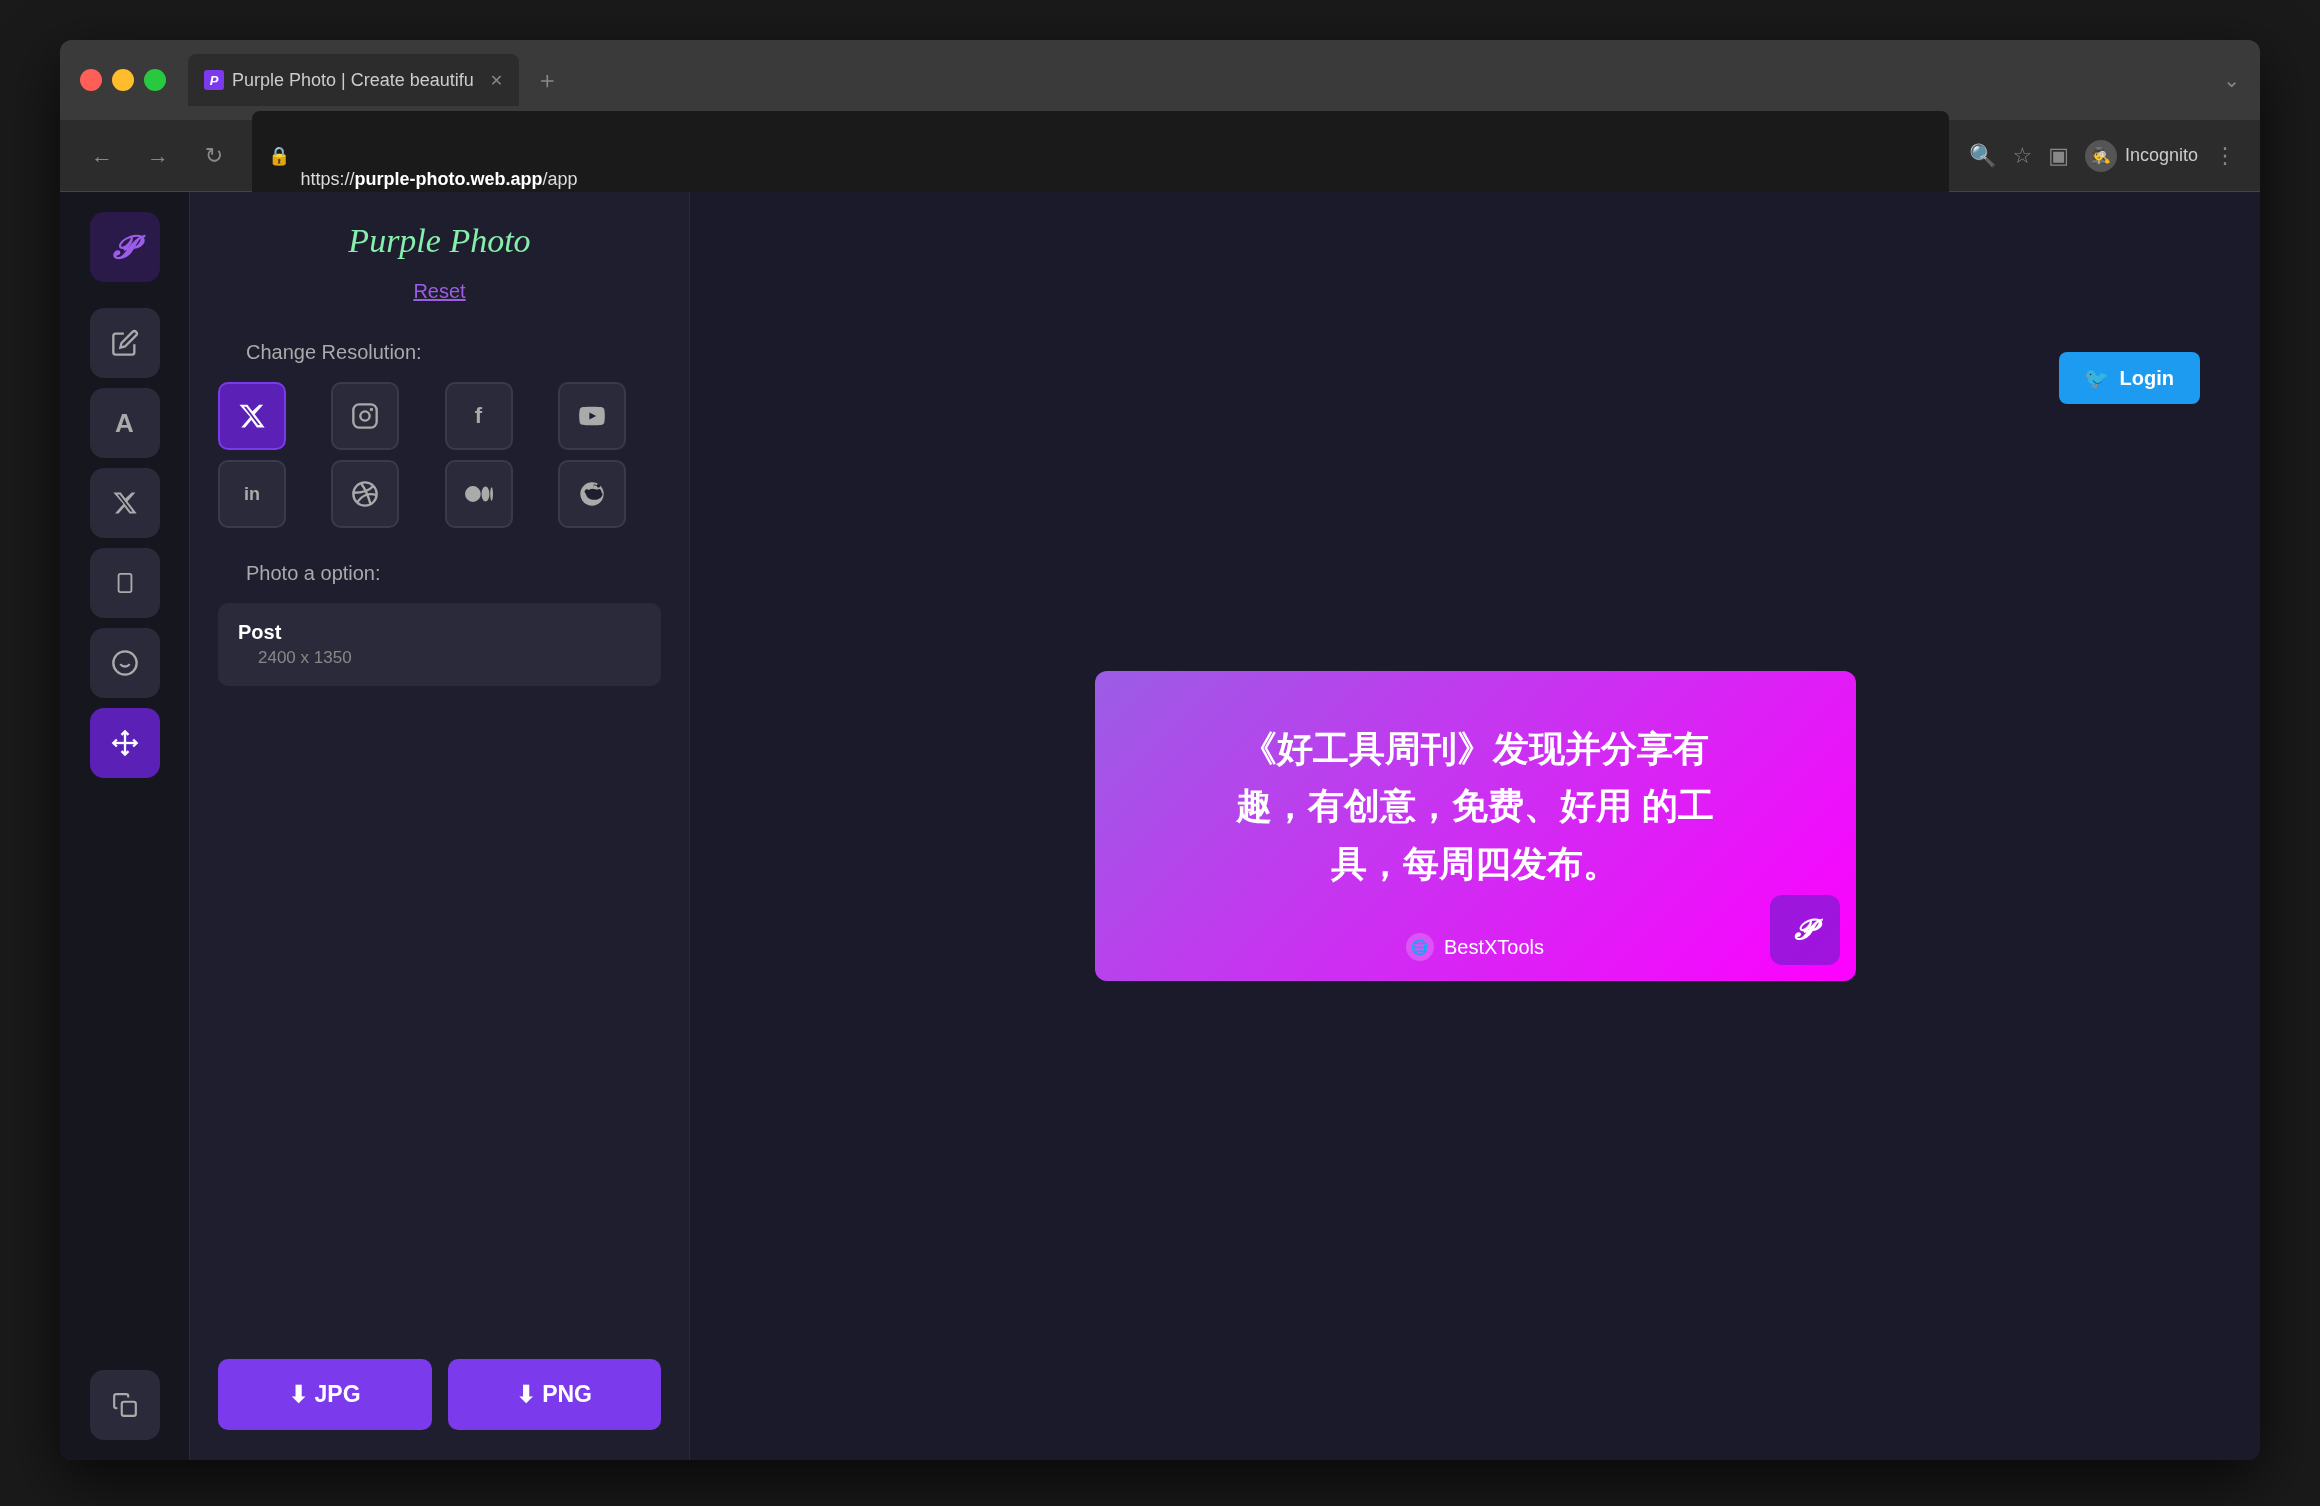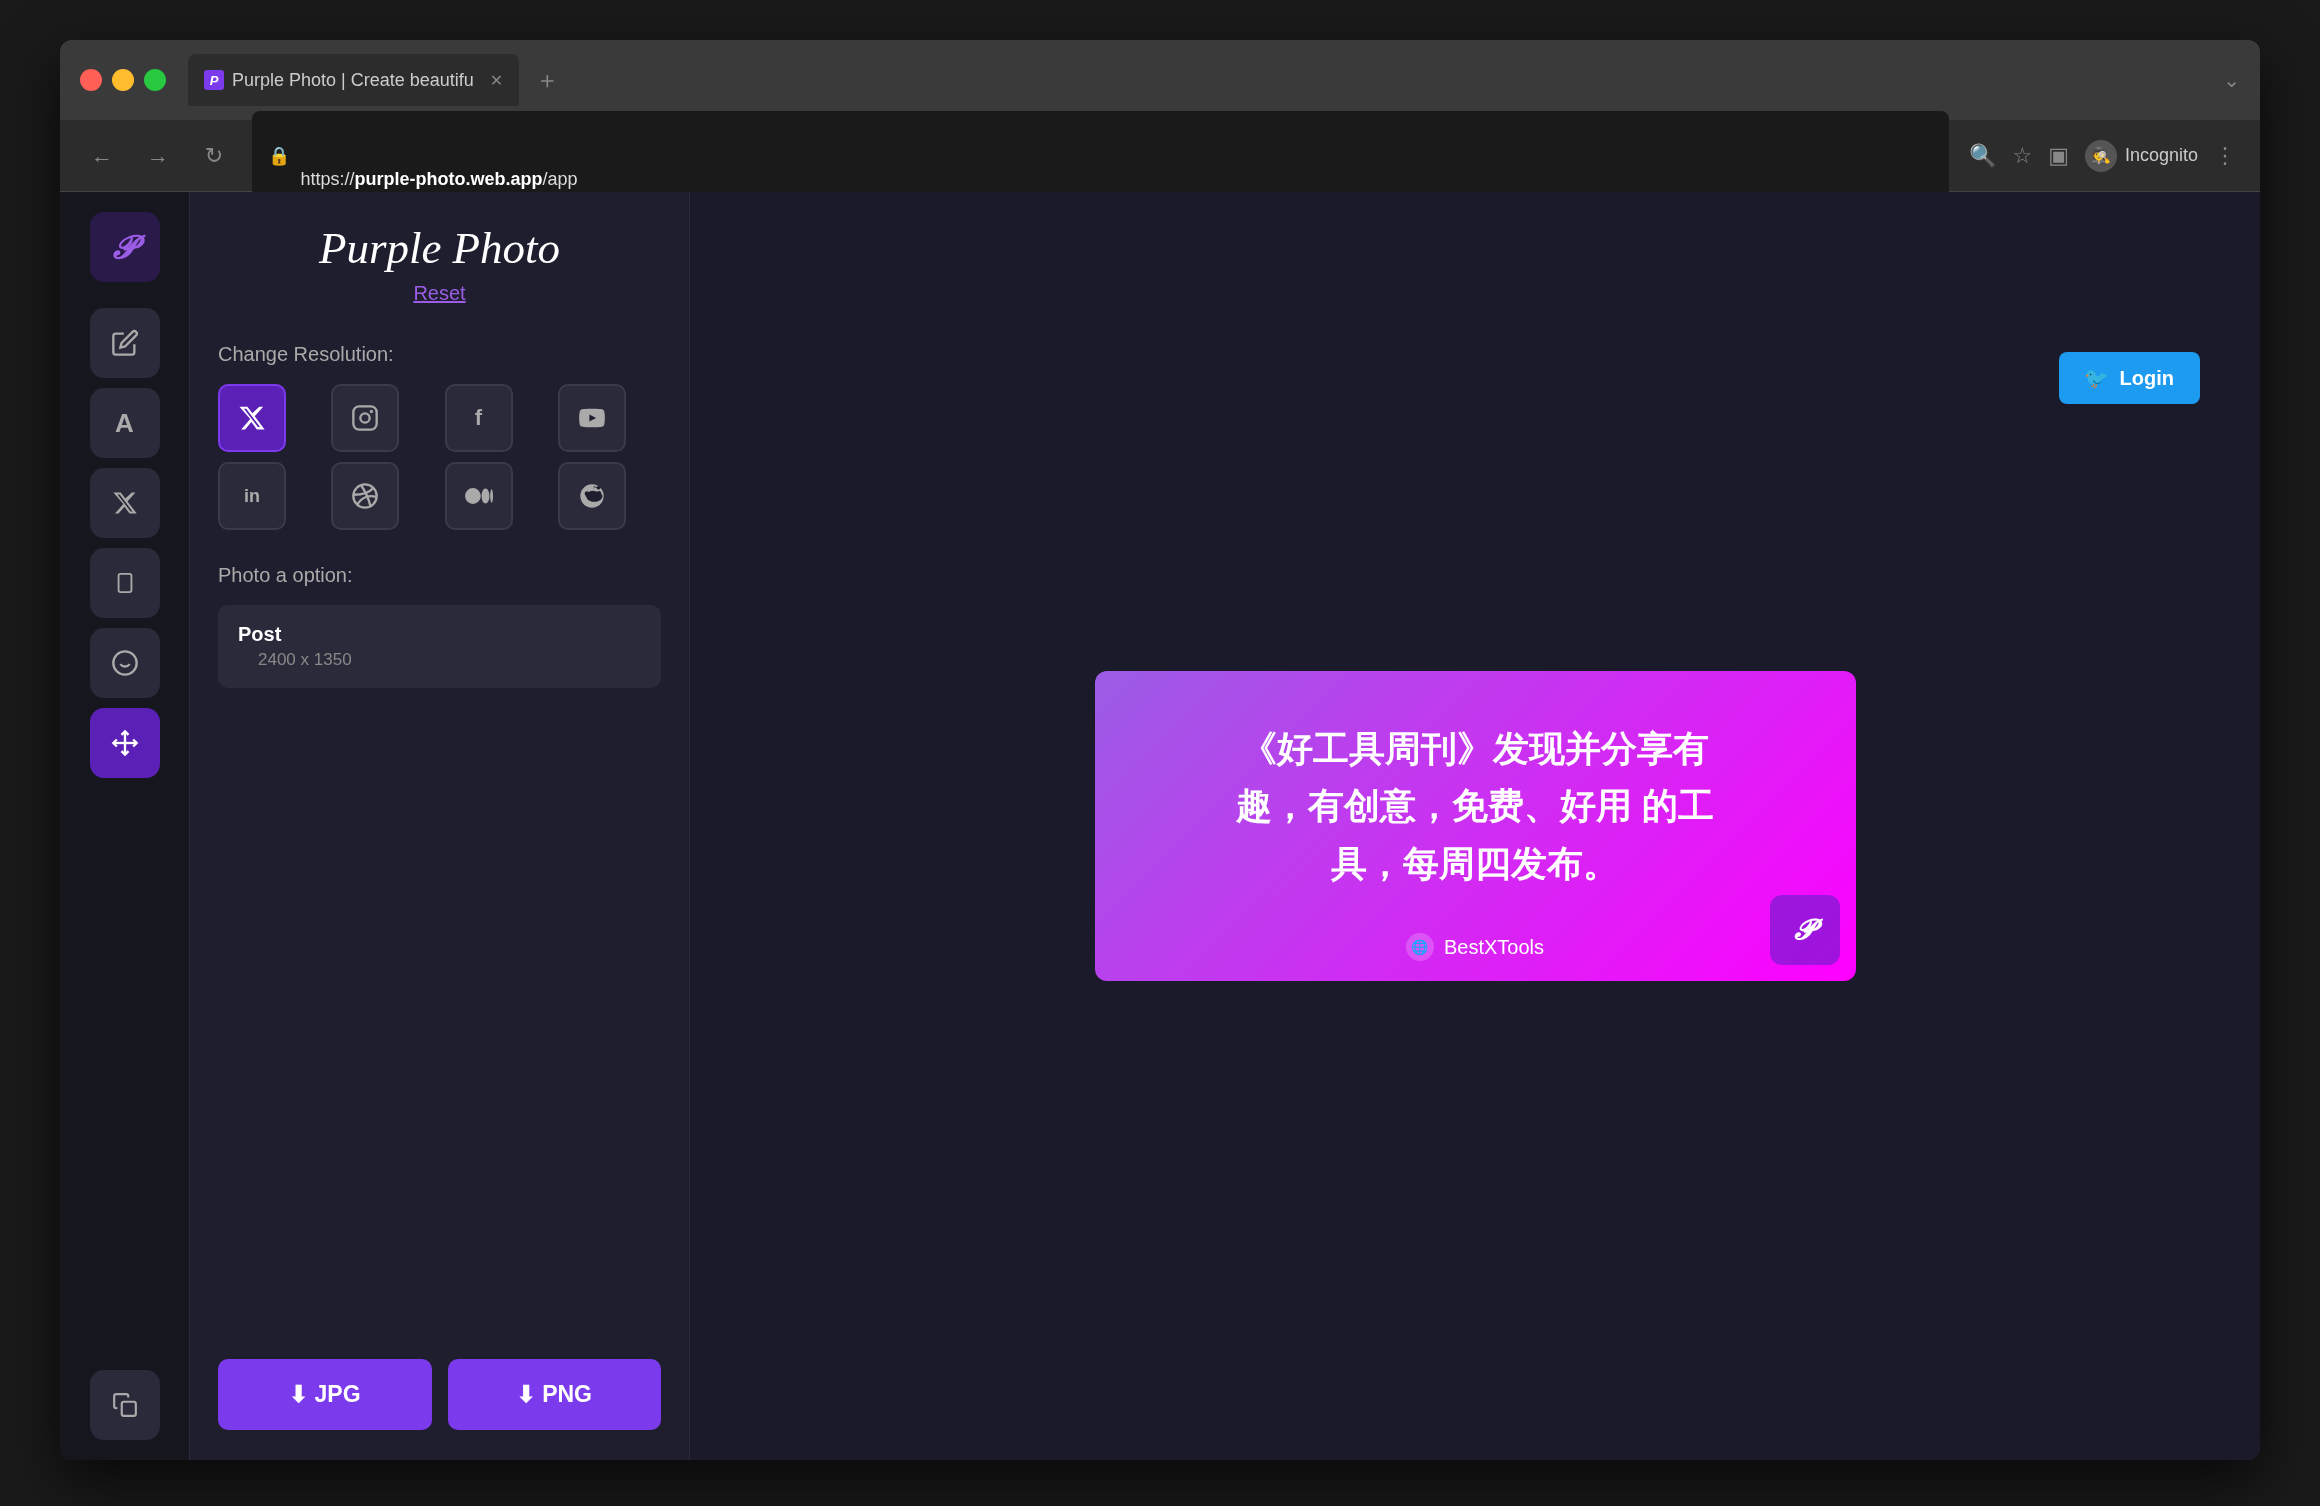--- a/index.html
+++ b/index.html
@@ -236,43 +236,44 @@
       padding: 30px 28px;
       border-right: 1px solid #2a2a3a;
       display: flex;
       flex-direction: direction;
       flex-direction: column;
     }
 
     .panel-title {
       font-family: 'Georgia', serif;
       font-style: italic;
-      color: #ffffff;
-      font-size: 45px;
+      color: #86efac;
+      font-size: 34px;
       text-align: center;
-      margin-bottom: 8px;
+      margin-bottom: 20px;
     }
 
     .panel-reset {
       text-align: center;
       margin-bottom: 28px;
     }
 
     .panel-reset a {
       color: #9b5de5;
       text-decoration: underline;
       font-size: 20px;
       cursor: pointer;
     }
 
     .panel-label {
       color: #aaa;
       font-size: 20px;
       margin-bottom: 18px;
       margin-top: 10px;
+      margin-left: 28px;
     }
 
     .resolution-grid {
       display: grid;
       grid-template-columns: repeat(4, 1fr);
       gap: 10px;
       margin-bottom: 24px;
     }
 
     .res-btn {

